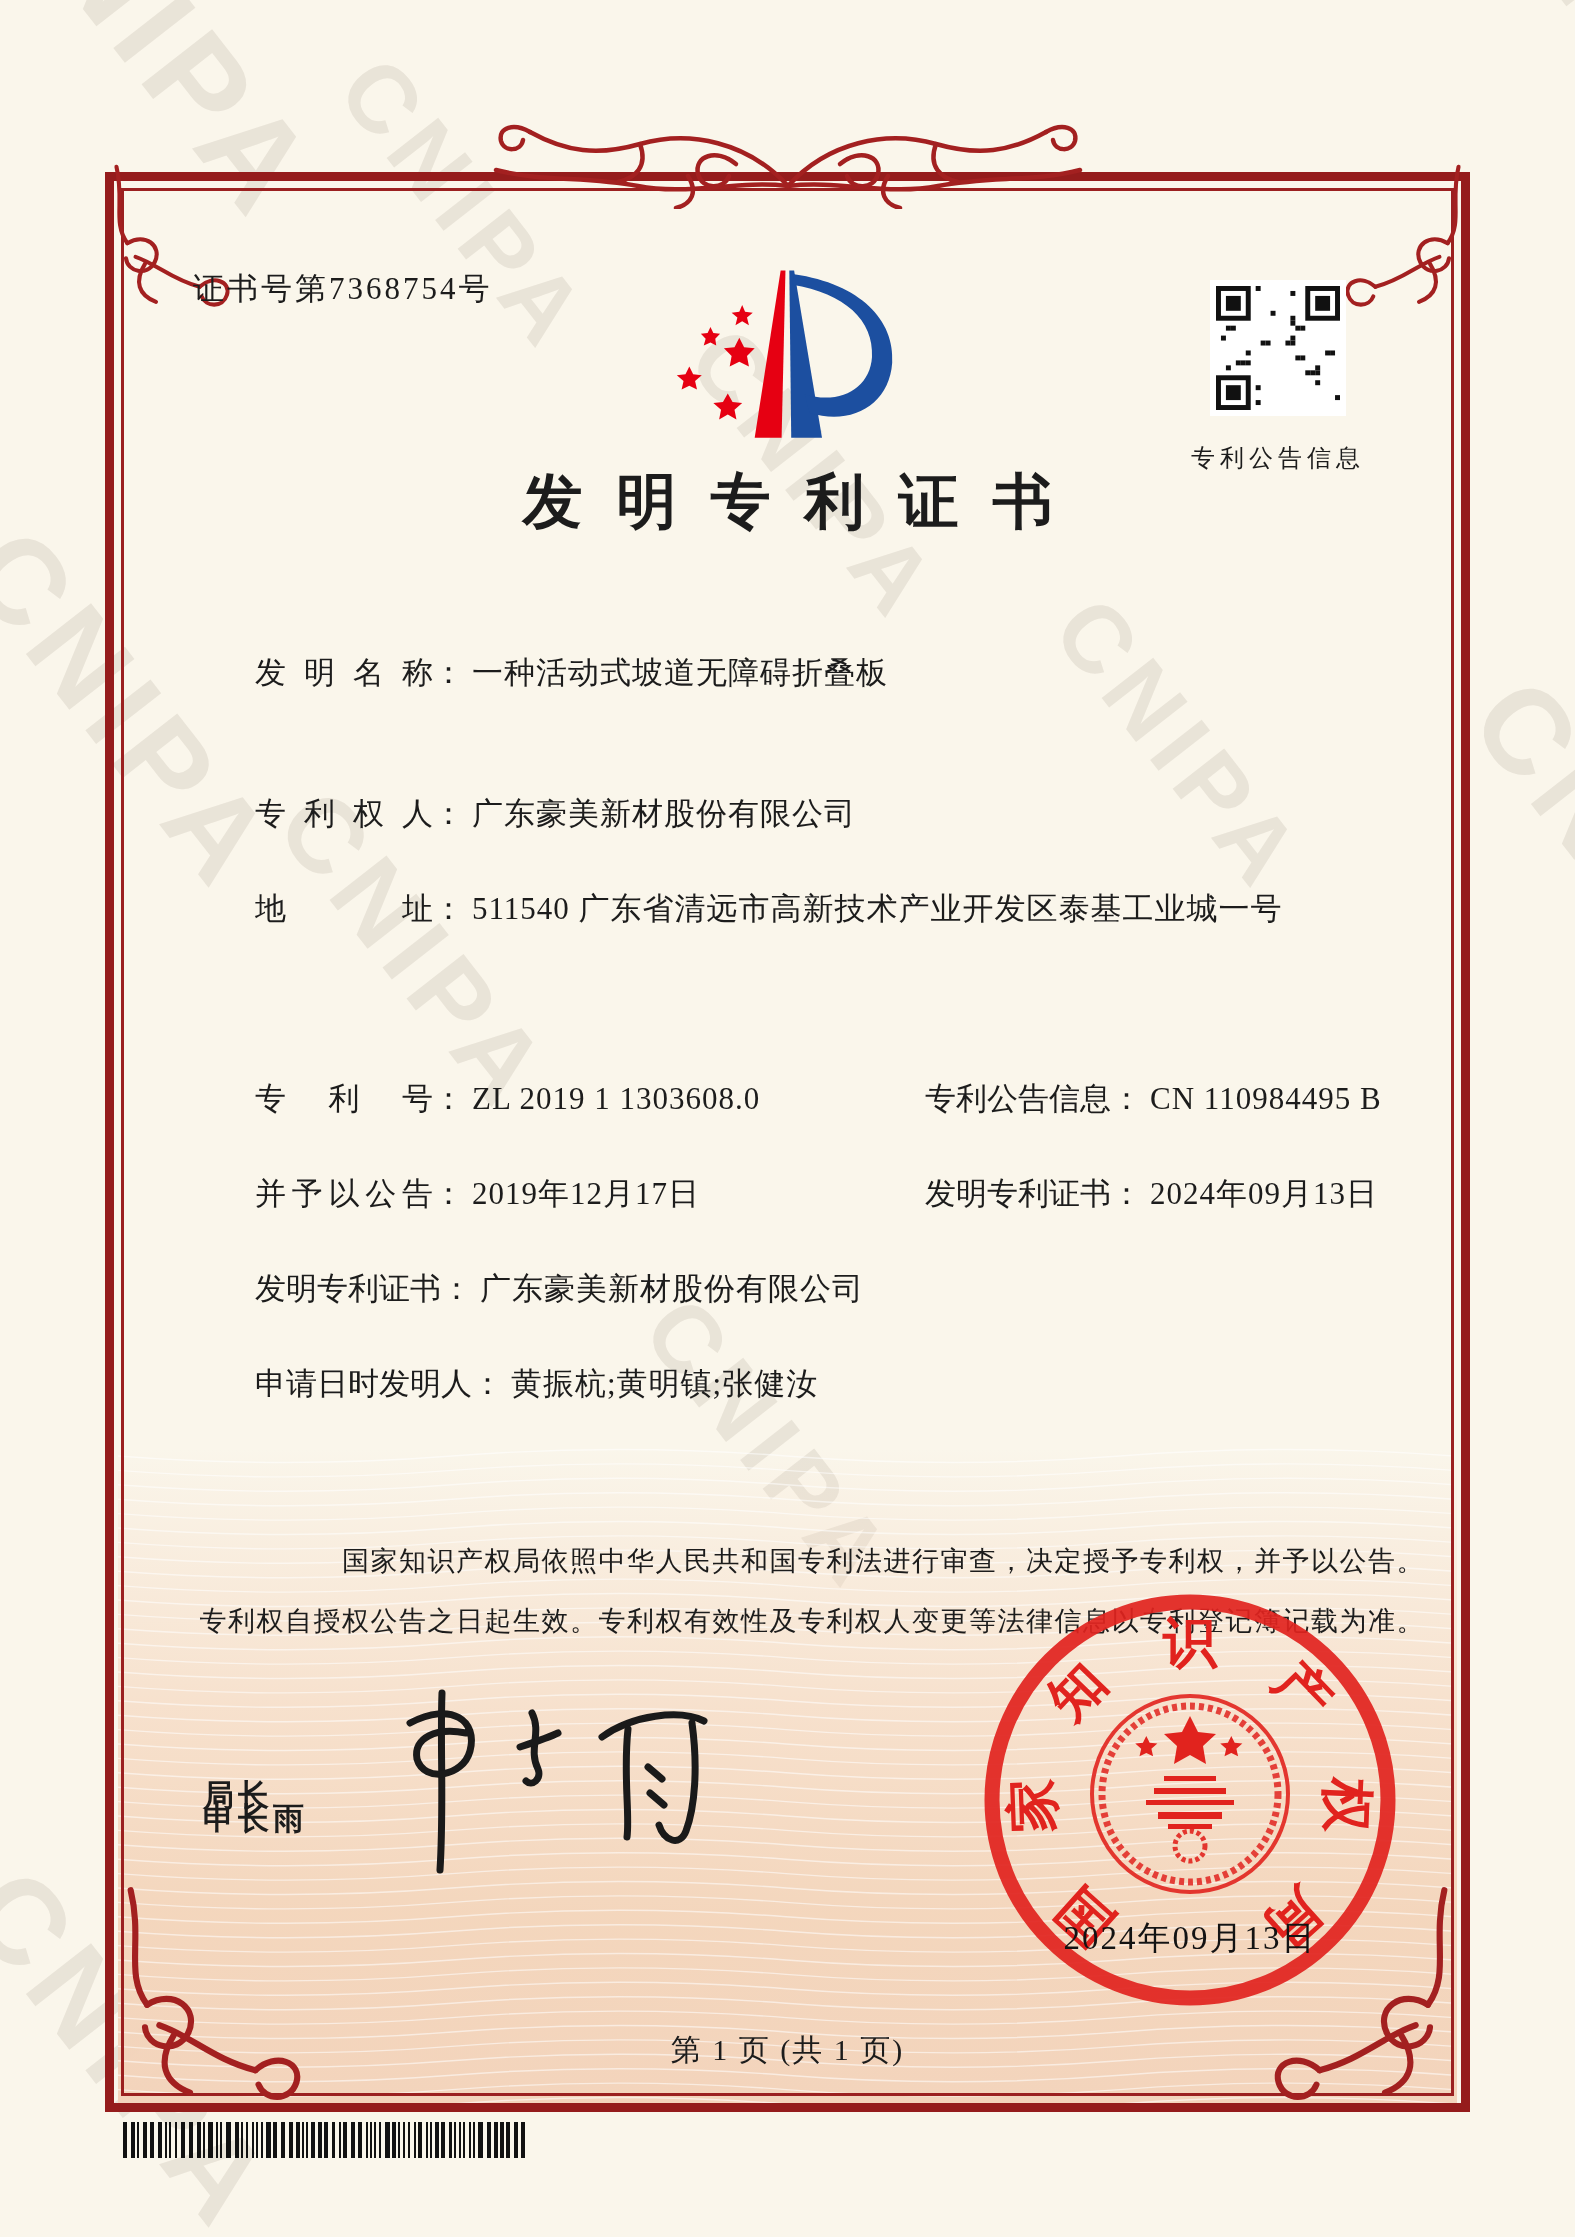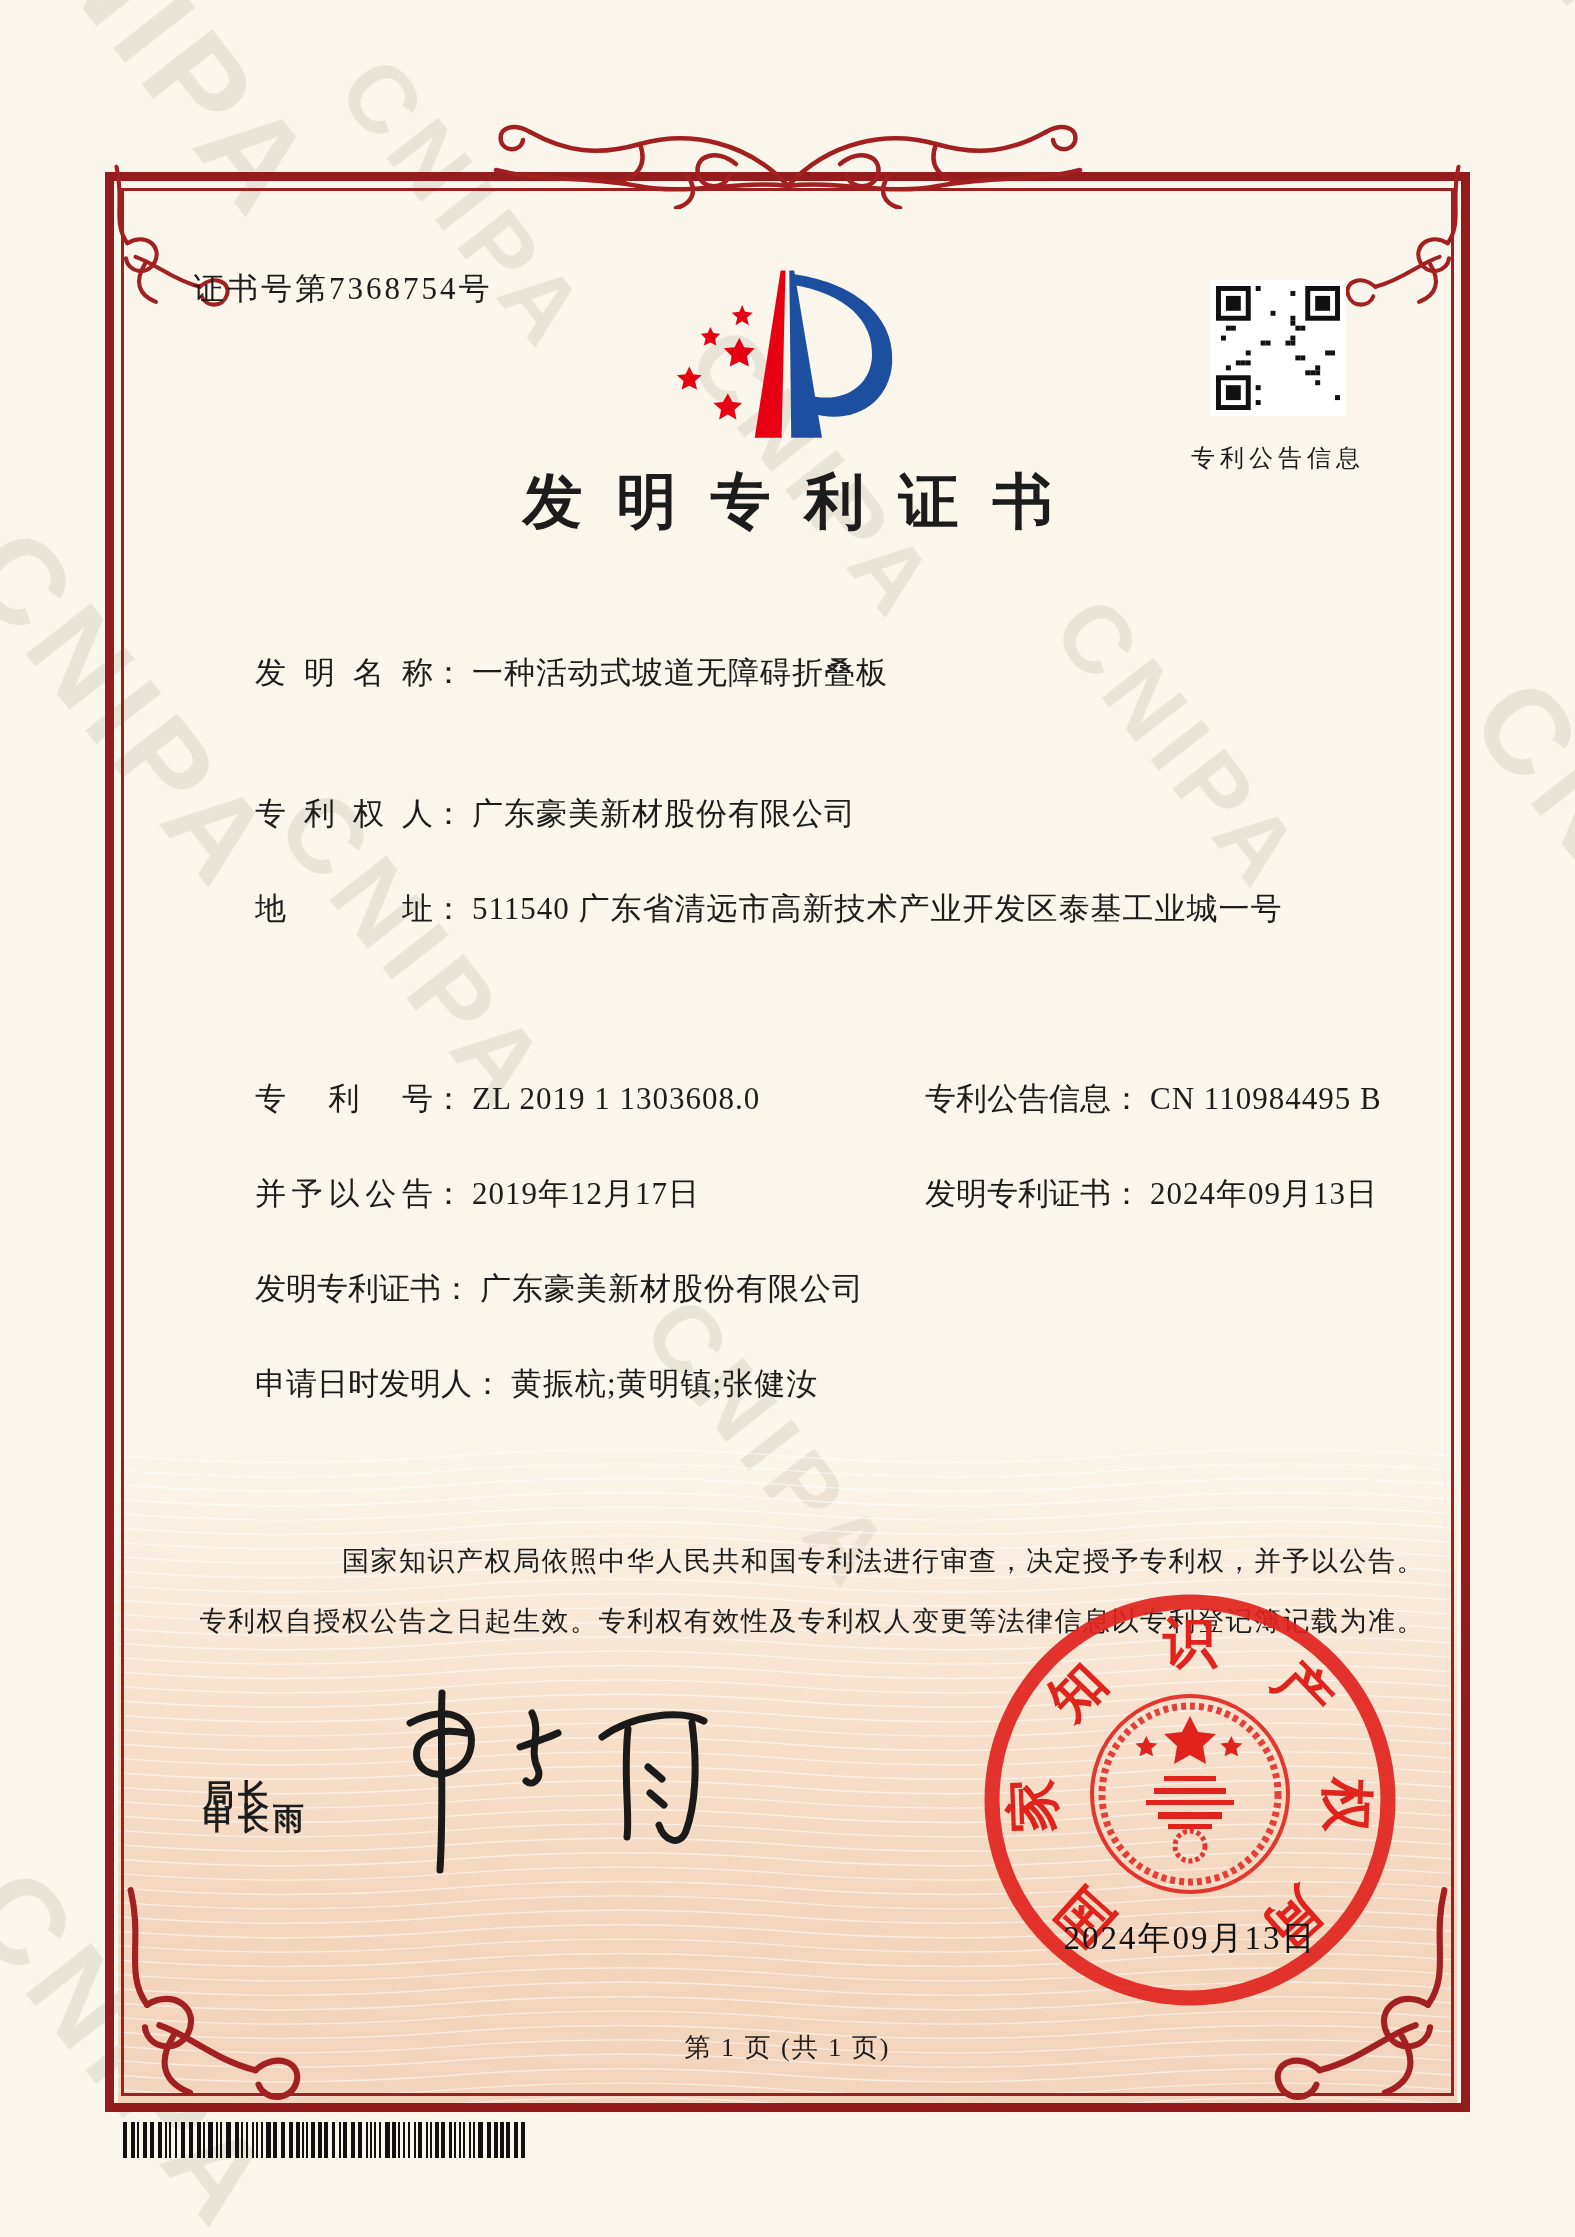--- a/index.html
+++ b/index.html
@@ -60,21 +60,21 @@
   .officer{
     left:203px;font-size:31px;font-weight:bold;
     font-family:"Liberation Sans","DejaVu Sans",sans-serif;letter-spacing:4px;
   }
   .signature{left:380px;top:1675px;}
   .seal{left:978px;top:1588px;}
   .seal-date{
     left:1020px;top:1916px;width:340px;text-align:center;
     font-size:33px;color:#131313;letter-spacing:2px;z-index:5;
   }
-  .page-footer{left:0;top:2030px;width:1575px;text-align:center;font-size:26px;letter-spacing:2px;}
+  .page-footer{left:0;top:2030px;width:1575px;text-align:center;font-size:30px;letter-spacing:2px;}
   .barcode{left:123px;top:2122px;z-index:5;}
 </style>
 </head>
 <body>
 
 <span class="wm" style="left:-70px;top:-50px;font-size:130px;">CNIPA</span>
 <span class="wm" style="left:1400px;top:-70px;font-size:130px;">CNIPA</span>
 <span class="wm" style="left:295px;top:150px;font-size:95px;">CNIPA</span>
 <span class="wm" style="left:645px;top:420px;font-size:95px;">CNIPA</span>
 <span class="wm" style="left:-85px;top:640px;font-size:120px;">CNIPA</span>

